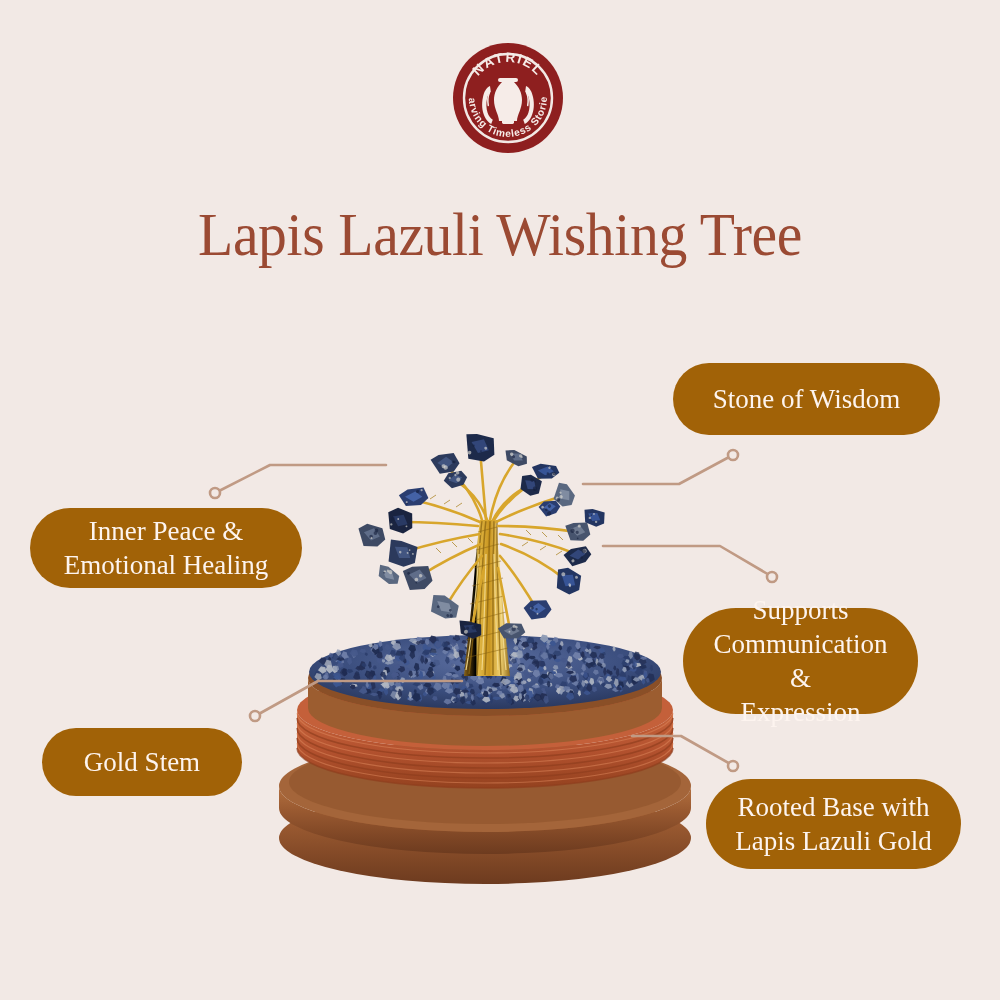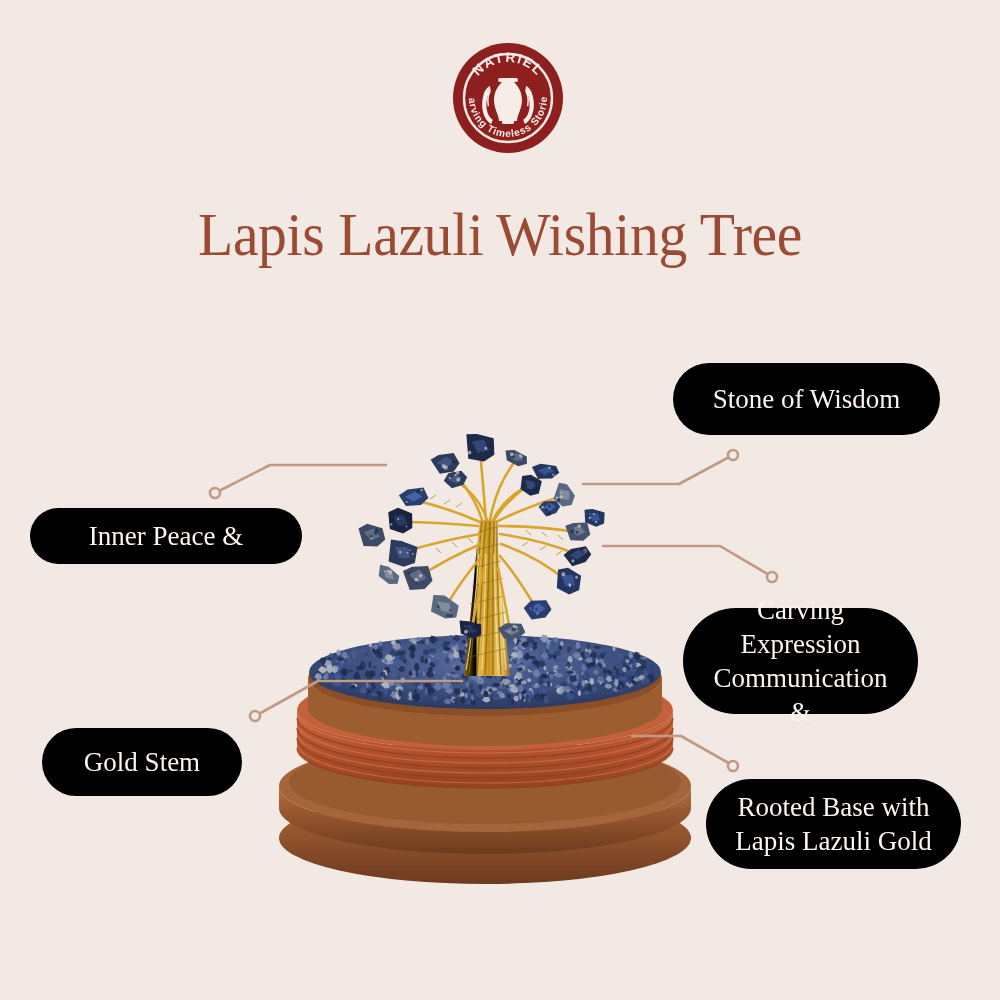--- a/index.html
+++ b/index.html
@@ -56,37 +56,37 @@
     left: 0;
     top: 0;
     width: 1000px;
     height: 1000px;
     pointer-events: none;
   }
 
   
   .badge {
     position: absolute;
-    background: #000000;
+    background: #a16207;
     border-radius: 999px;
     color: #fdf4ef;
     display: flex;
     align-items: center;
     justify-content: center;
     text-align: center;
     font-family: "Liberation Serif", "DejaVu Serif", serif;
     font-size: 27px;
     line-height: 34px;
     padding: 14px 18px;
     box-sizing: border-box;
   }
   .badge span { display: block; }
 
   #badge-wisdom       { left: 673px; top: 363px; width: 267px; height: 72px; }
-  #badge-peace        { left: 30px;  top: 508px; width: 272px; height: 56px; }
+  #badge-peace        { left: 30px;  top: 508px; width: 272px; height: 80px; }
   #badge-communication{ left: 683px; top: 608px; width: 235px; height: 106px; }
   #badge-goldstem     { left: 42px;  top: 728px; width: 200px; height: 68px; }
   #badge-rootedbase   { left: 706px; top: 779px; width: 255px; height: 90px; }
 </style>
 </head>
 <body>
 
 <div id="canvas">
 
   <svg id="logo" viewBox="0 0 112 112">
@@ -1709,28 +1709,29 @@
 
   <div class="badge" id="badge-wisdom">
     <div>
       <span>Stone of Wisdom</span>
     </div>
   </div>
 
   <div class="badge" id="badge-peace">
     <div>
       <span>Inner Peace &amp;</span>
+      <span>Emotional Healing</span>
     </div>
   </div>
 
   <div class="badge" id="badge-communication">
     <div>
-      <span>Carving</span>
+      <span>Supports</span>
+      <span>Communication &amp;</span>
       <span>Expression</span>
-      <span>Communication &amp;</span>
     </div>
   </div>
 
   <div class="badge" id="badge-goldstem">
     <div>
       <span>Gold Stem</span>
     </div>
   </div>
 
   <div class="badge" id="badge-rootedbase">

